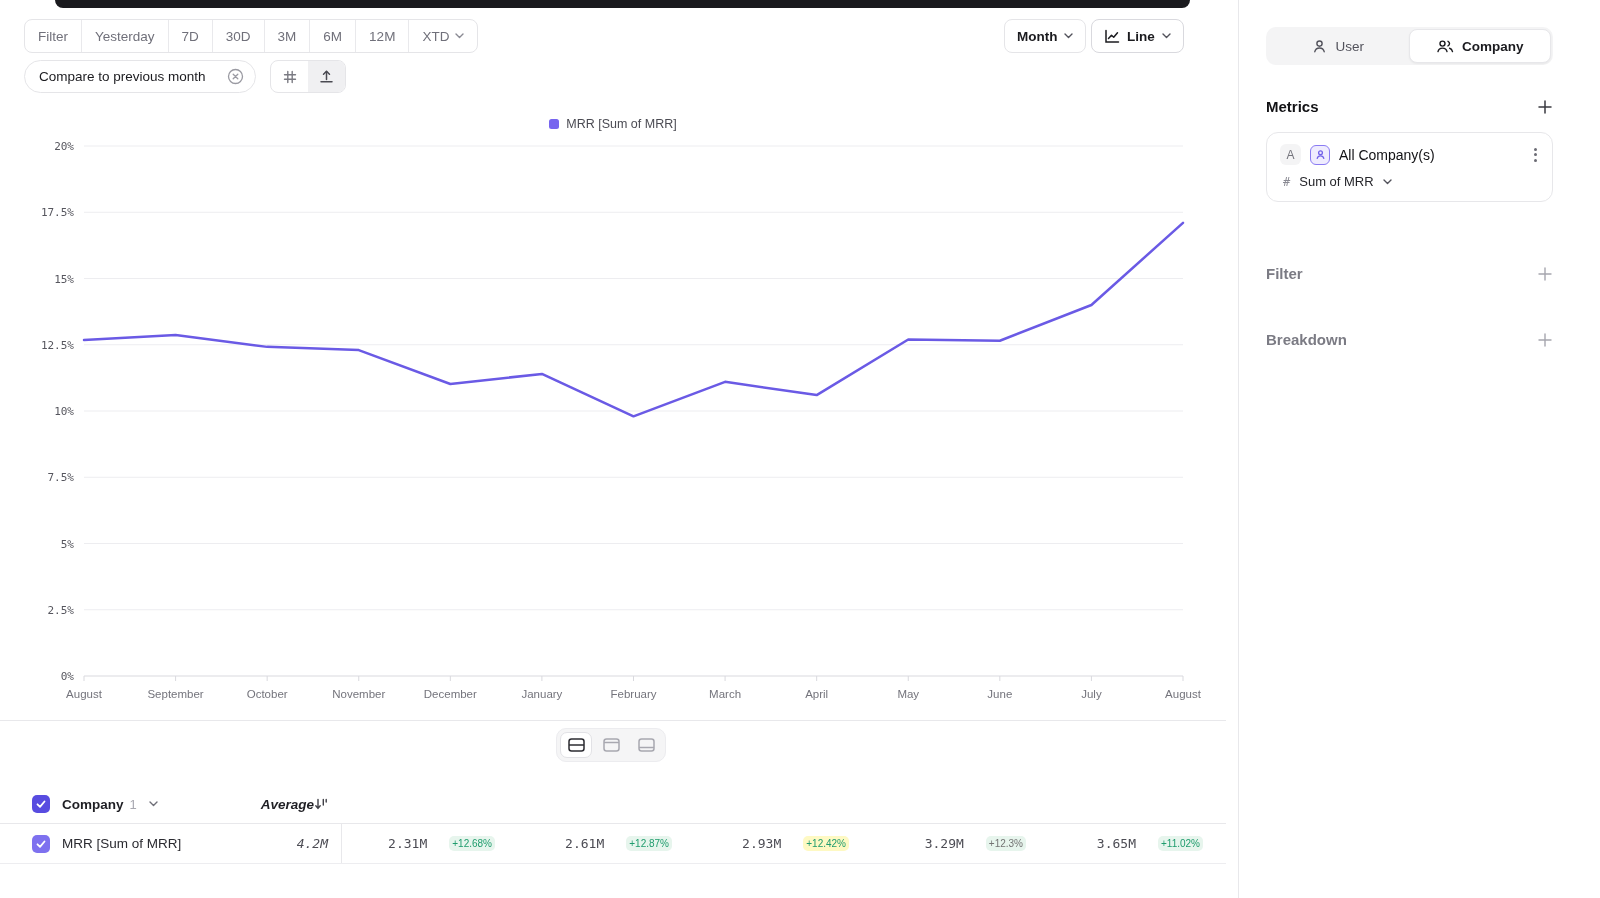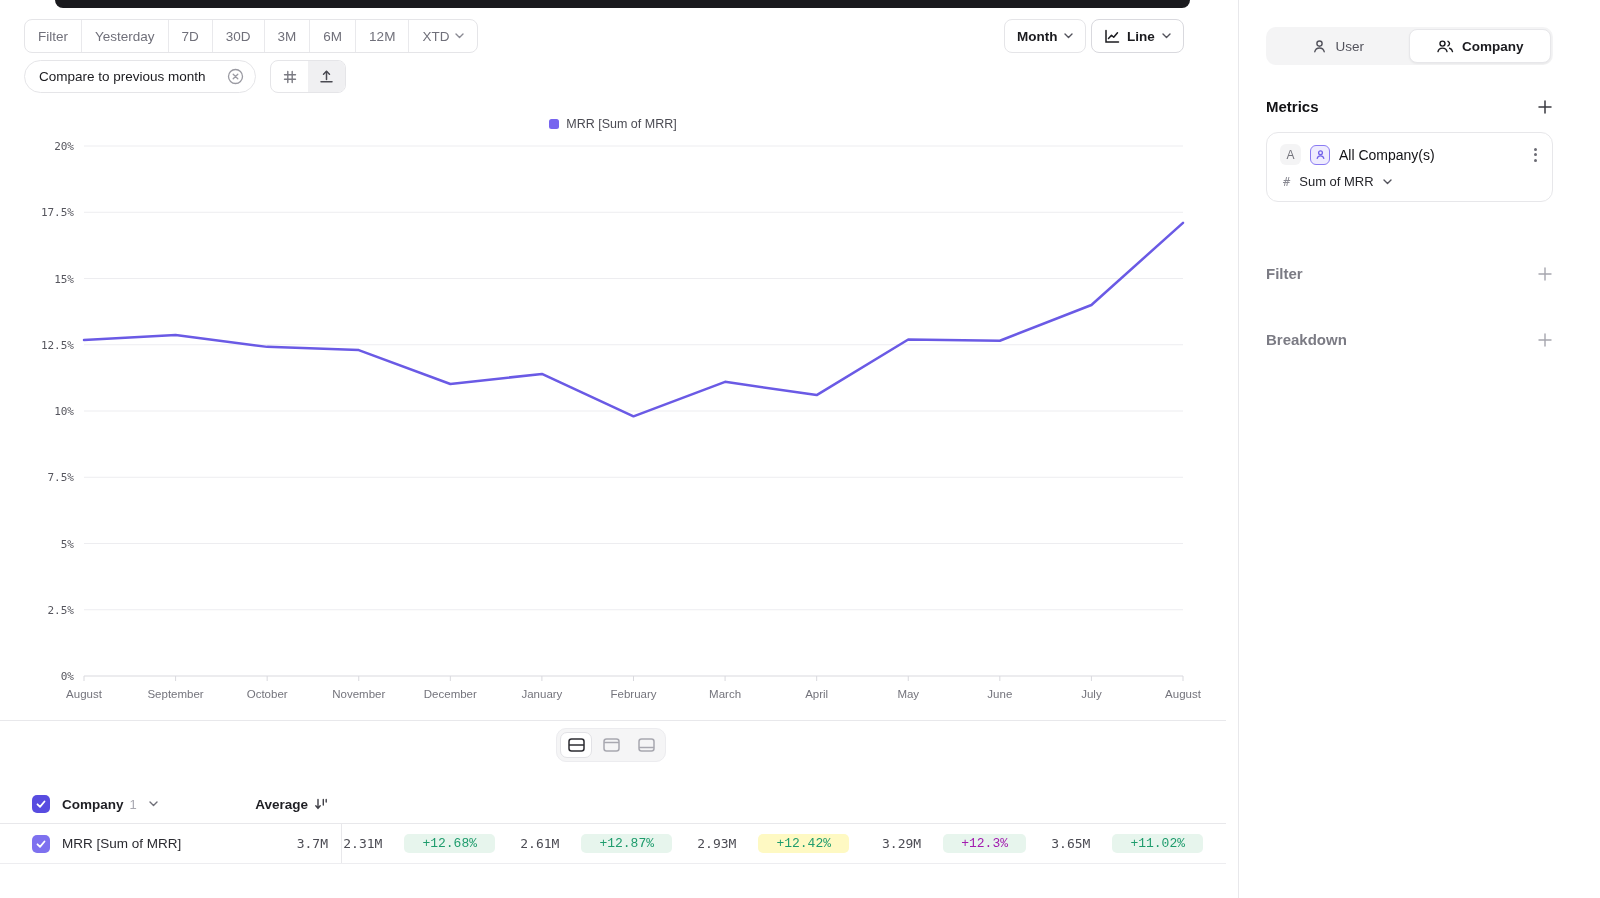--- a/index.html
+++ b/index.html
@@ -54,28 +54,28 @@
     gap:3px; padding:3px; background:#f5f5f6; border:1px solid #ececef; border-radius:10px; }
   .layout-toggle .ltile { width:32px; height:26px; border-radius:7px; display:flex;
     align-items:center; justify-content:center; }
   .layout-toggle .ltile.on { background:#fff; border:1px solid #e2e2e6; }
 
   
   .table { position:absolute; left:0; top:785px; width:1226px; }
   .trow { display:flex; align-items:center; height:39px; border-bottom:1px solid #e8e8eb; }
   .trow.data { height:40px; border-bottom:1px solid #ededf0; }
   .c1 { width:220px; padding-left:32px; display:flex; align-items:center; gap:12px; }
-  .c2 { width:121px; display:flex; justify-content:flex-end; align-items:center; gap:6px;
-    padding-right:13px; }
+  .c2 { width:121px; display:flex; justify-content:flex-end; align-items:center; 
+    padding-right:13px;font-style:italic; }
   .cols { width:885px; height:100%; border-left:1px solid #e8e8eb; display:grid;
     grid-template-columns:repeat(5,177px); align-items:center; }
   .colh { text-align:right; padding-right:12px; font-size:13.5px; color:#26262b; }
   .cellv { display:flex; justify-content:flex-end; align-items:center; gap:22px; padding-right:24px; }
   .mono { font-family:"DejaVu Sans Mono", monospace; font-size:13px; color:#4c4c54; }
-  .badge-up { font-family:Liberation Mono, monospace; font-size:13px; padding:2px 18px;
+  .badge-up { font-family:Liberation Sans, sans-serif; font-size:10px; padding:2px 3px;
     border-radius:5px; }
   .hdr-label { font-size:13.5px; font-weight:bold; color:#1f1f24; }
   .hdr-count { font-size:13px; color:#a8a8b0; margin-left:-6px; }
   .row-label { font-size:13.5px; color:#2b2b31; }
   .checkbox { width:18px; height:18px; border-radius:5px; display:flex; align-items:center;
     justify-content:center; flex:none; }
 
   
   .sb-toggle { margin-top:27px; height:38px; background:#f4f4f5; border-radius:10px;
     display:flex; padding:2px; }
@@ -302,38 +302,38 @@
     <div class="trow data">
       <div class="c1">
         <span class="checkbox" style="background:#7E71EF">
           <svg width="12" height="12" viewBox="0 0 12 12">
               <path d="M2.5 6.3L5 8.8l4.5-5.3" fill="none" stroke="#fff" stroke-width="1.8" stroke-linecap="round" stroke-linejoin="round"></path>
             </svg>
         </span>
         <span class="row-label">MRR [Sum of MRR]</span>
       </div>
       <div class="c2">
-          <span class="mono">3.7M</span>
+          <span class="mono">4.2M</span>
         </div>
       <div class="cols">
         <div class="cellv">
             <span class="mono">2.31M</span>
             <span class="badge-up" style="background: rgb(231, 245, 237); color: rgb(31, 156, 109);">+12.68%</span>
           </div>
         <div class="cellv">
             <span class="mono">2.61M</span>
             <span class="badge-up" style="background: rgb(231, 245, 237); color: rgb(31, 156, 109);">+12.87%</span>
           </div>
         <div class="cellv">
             <span class="mono">2.93M</span>
             <span class="badge-up" style="background: #fef9c3; color: rgb(31, 156, 109);">+12.42%</span>
           </div>
         <div class="cellv">
             <span class="mono">3.29M</span>
-            <span class="badge-up" style="background: rgb(231, 245, 237); color: #a21caf;">+12.3%</span>
+            <span class="badge-up" style="background: rgb(231, 245, 237); color: #737373;">+12.3%</span>
           </div>
         <div class="cellv">
             <span class="mono">3.65M</span>
             <span class="badge-up" style="background: rgb(231, 245, 237); color: rgb(31, 156, 109);">+11.02%</span>
           </div>
       </div>
     </div>
   </div>
 </div>
 

